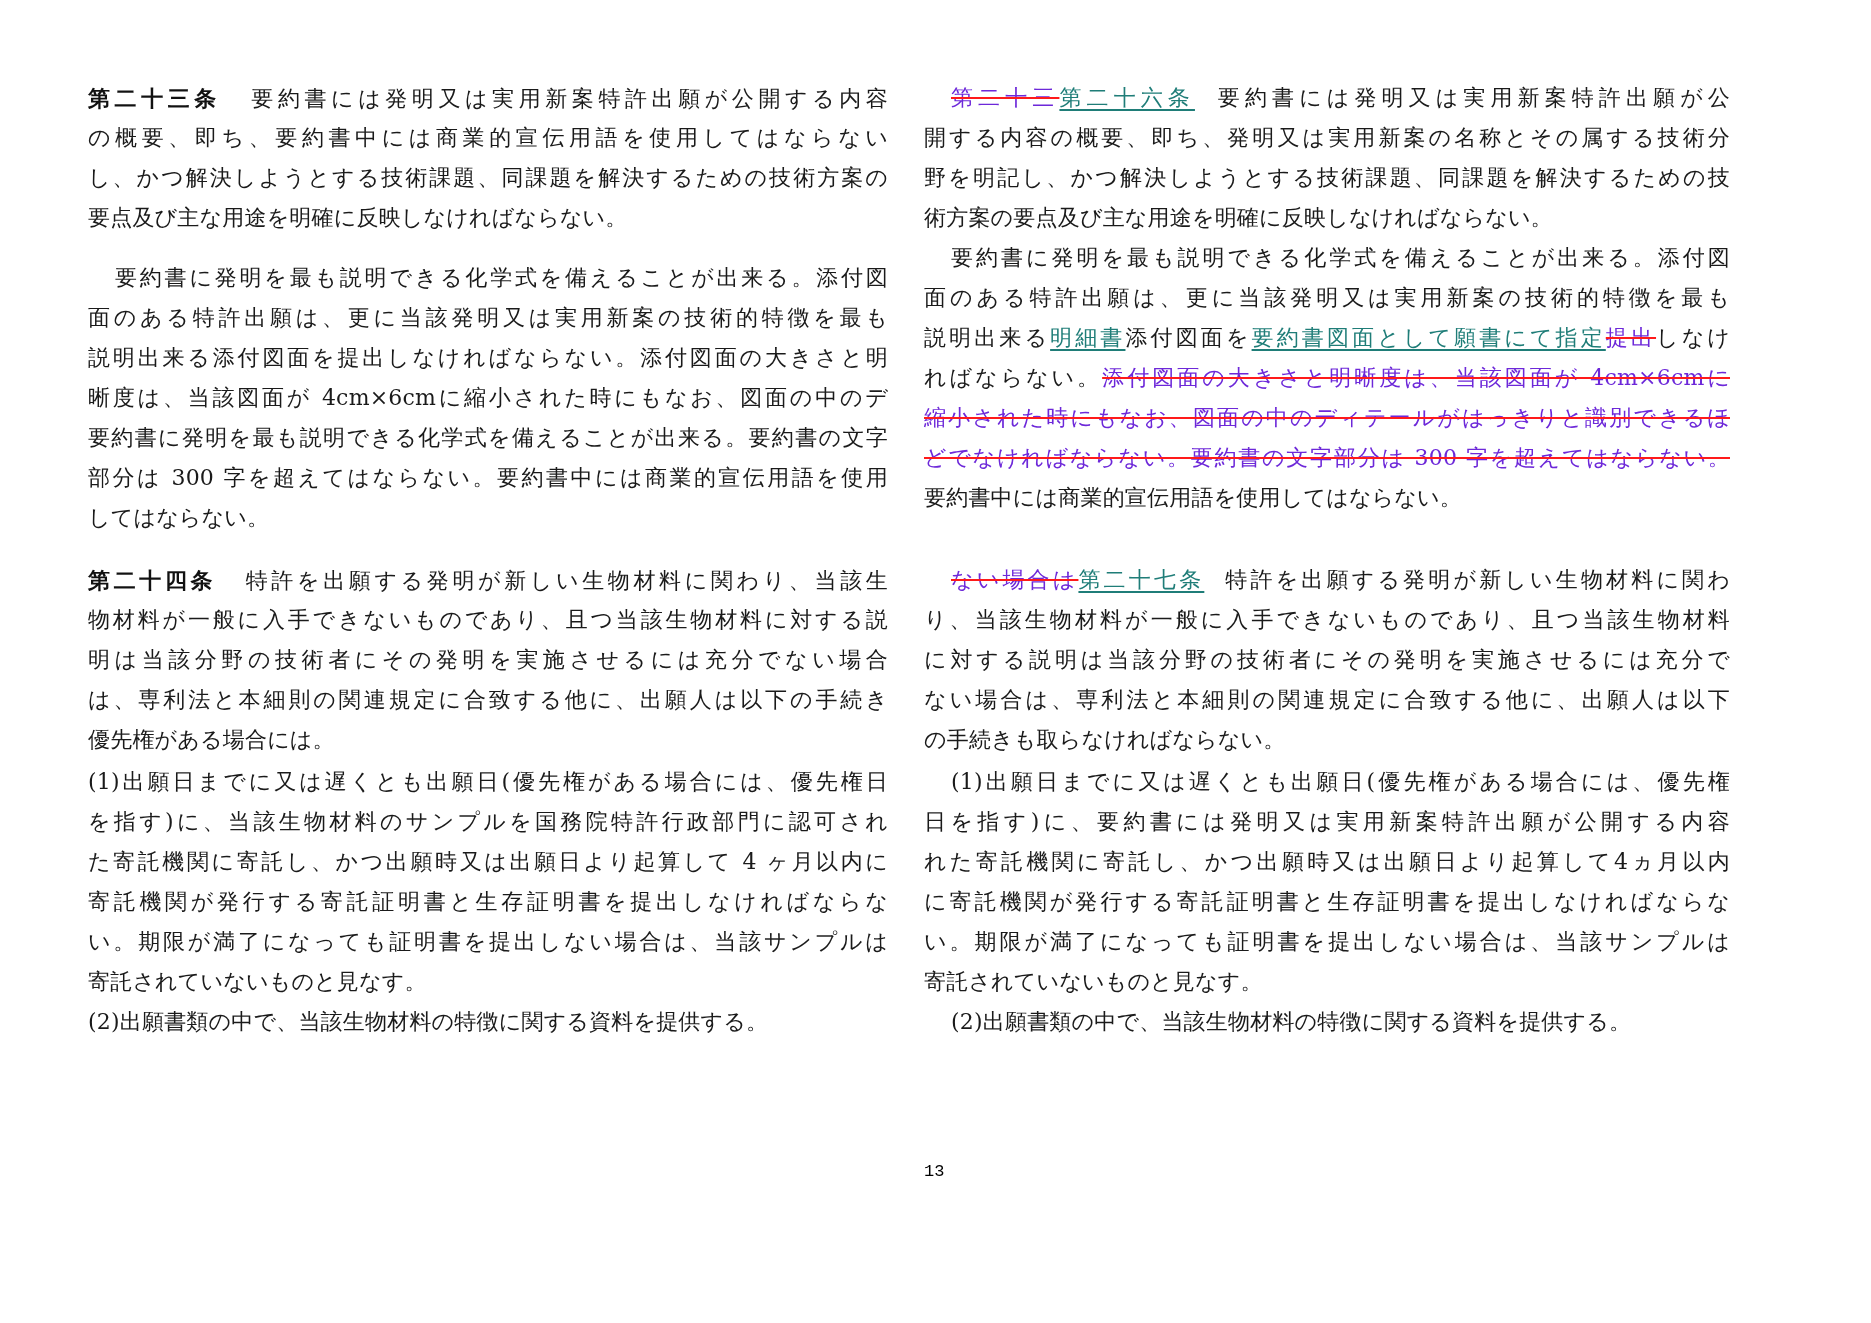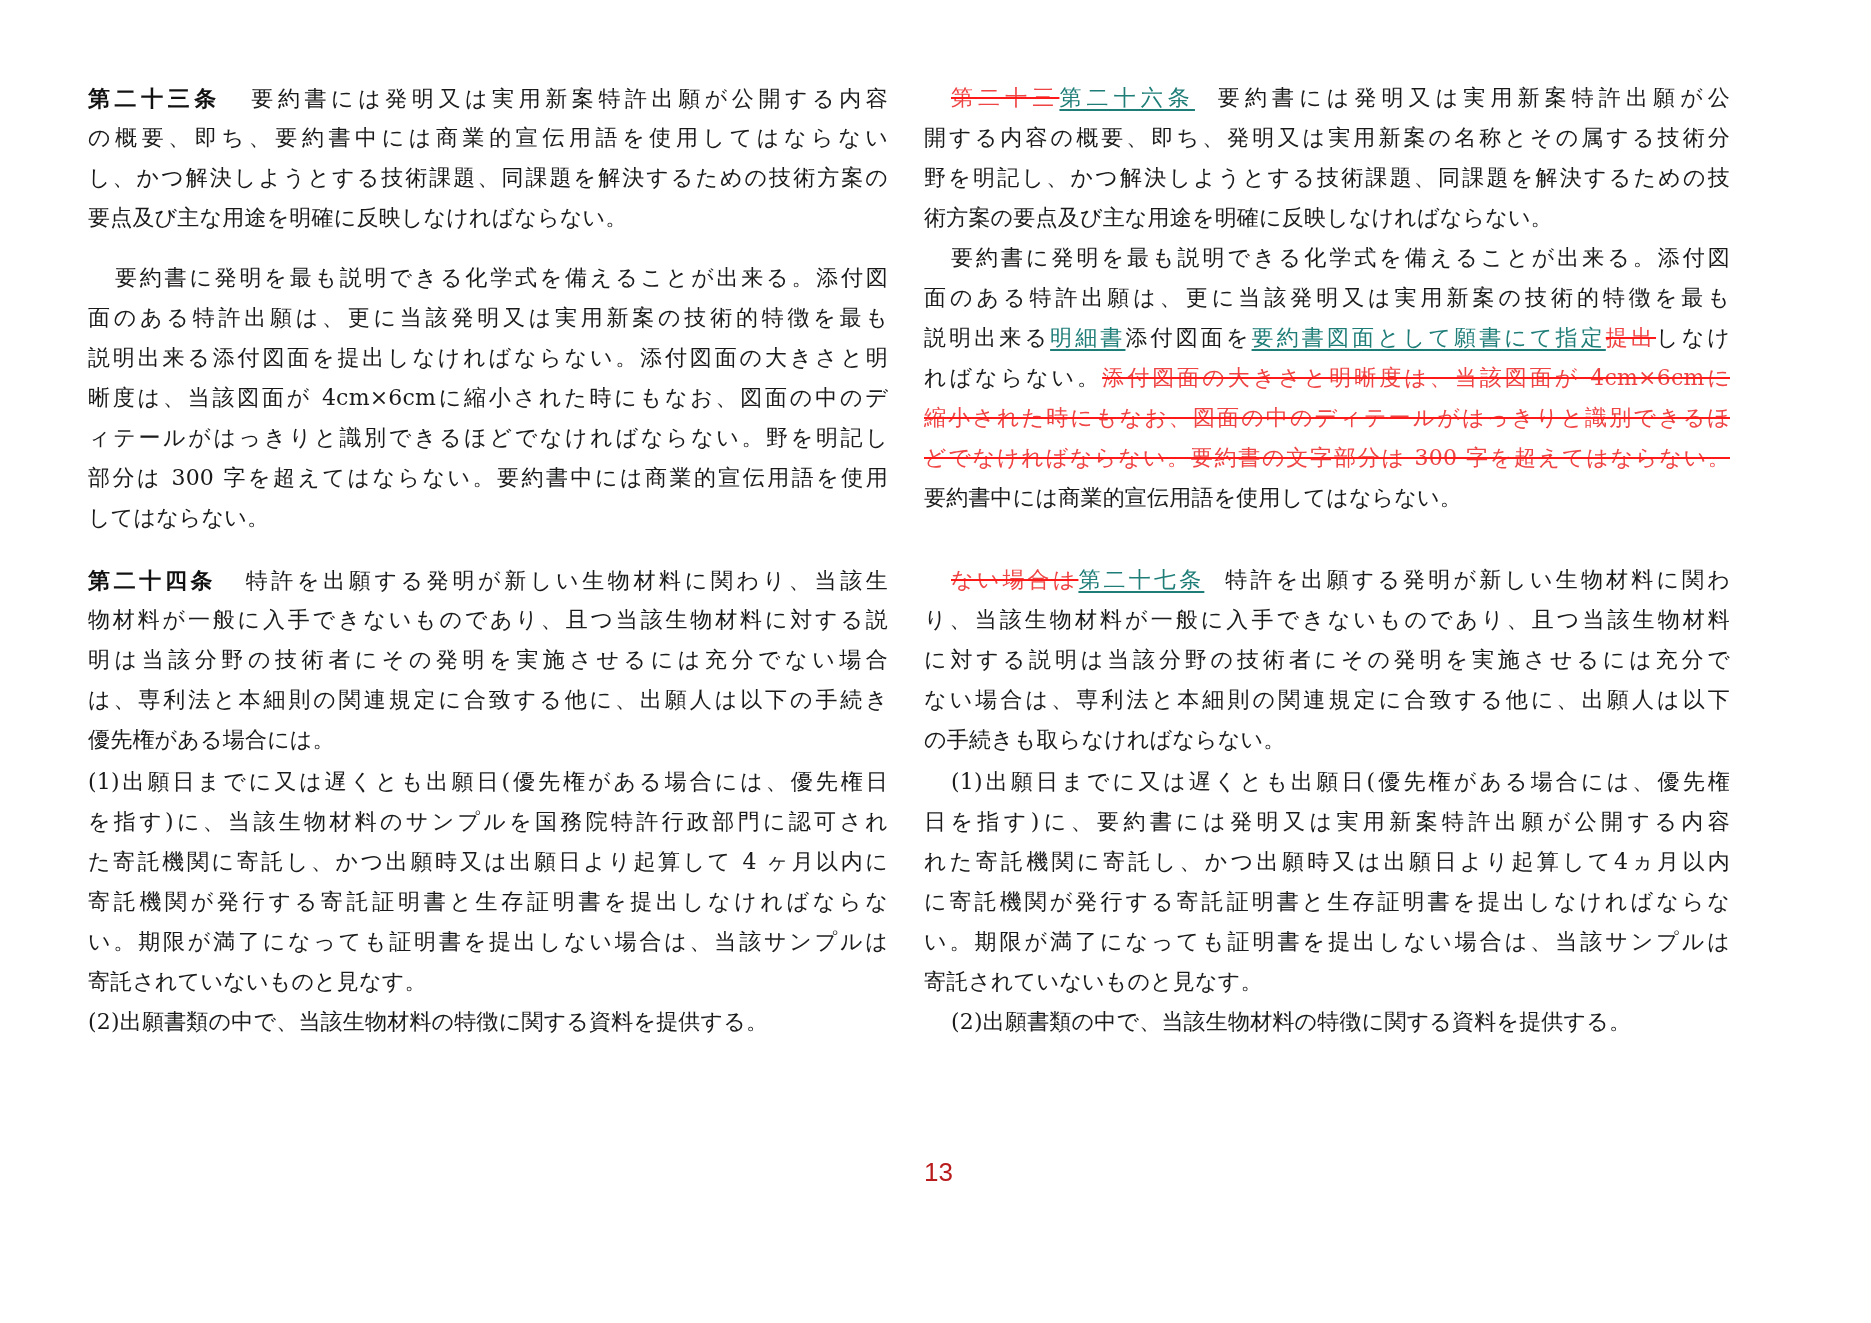--- a/index.html
+++ b/index.html
@@ -8,45 +8,45 @@
   .page { position: absolute; left: 0; top: 0; width: 1871px; height: 1323px; background: #fff; }
   .col { position: absolute; top: 0; }
   .col-left { left: 81px; width: 800px; }
   .col-right { left: 917px; width: 806px; }
   .line { position: absolute; left: 7px; height: 40px; line-height: 40px; font-size: 22px;
           white-space: nowrap; text-align: justify; text-align-last: justify; width: 100%;
           letter-spacing: 0.2px; }
   .line.last { text-align-last: left; }
   .indent { padding-left: 27px; box-sizing: border-box; }
   .bold { font-weight: bold; color: #111; }
-  .del { color: #ef4444; text-decoration: line-through; text-decoration-color: #ff1a1a; text-decoration-thickness: 2px; }
+  .del { color: #6d28d9; text-decoration: line-through; text-decoration-color: #ff1a1a; text-decoration-thickness: 2px; }
   .ins { color: #1f7d78; text-decoration: underline; text-decoration-color: #1f7d78; text-decoration-thickness: 2px; text-underline-offset: 4px; }
   .gap { display: inline-block; width: 26px; }
-  .pagenum { position: absolute; left: 924px; top: 1158px; font-size: 26px; line-height: 28px;
-             font-family: Liberation Sans, sans-serif; color: #b91c1c; }
+  .pagenum { position: absolute; left: 924px; top: 1158px; font-size: 17px; line-height: 28px;
+             font-family: Liberation Mono, monospace; color: #000000; }
 </style>
 </head>
 <body>
 
 <div class="page">
 
   <div class="col col-left">
 
     <div class="line" style="top:78px">
       <span class="bold">第二十三条</span><span class="gap"></span><span>要約書には発明又は実用新案特許出願が公開する内容</span>
     </div>
     <div class="line" style="top:118px">の概要、即ち、要約書中には商業的宣伝用語を使用してはならない</div>
     <div class="line" style="top:158px">し、かつ解決しようとする技術課題、同課題を解決するための技術方案の</div>
     <div class="line last" style="top:198px">要点及び主な用途を明確に反映しなければならない。</div>
 
     <div class="line indent" style="top:258px">要約書に発明を最も説明できる化学式を備えることが出来る。添付図</div>
     <div class="line" style="top:298px">面のある特許出願は、更に当該発明又は実用新案の技術的特徴を最も</div>
     <div class="line" style="top:338px">説明出来る添付図面を提出しなければならない。添付図面の大きさと明</div>
     <div class="line" style="top:378px">晰度は、当該図面が 4cm×6cmに縮小された時にもなお、図面の中のデ</div>
-    <div class="line" style="top:418px">ィテールがはっきりと識別できるほどでなければならない。野を明記し</div>
+    <div class="line" style="top:418px">要約書に発明を最も説明できる化学式を備えることが出来る。要約書の文字</div>
     <div class="line" style="top:458px">部分は 300 字を超えてはならない。要約書中には商業的宣伝用語を使用</div>
     <div class="line last" style="top:498px">してはならない。</div>
 
     <div class="line" style="top:560px">
       <span class="bold">第二十四条</span><span class="gap"></span><span>特許を出願する発明が新しい生物材料に関わり、当該生</span>
     </div>
     <div class="line" style="top:600px">物材料が一般に入手できないものであり、且つ当該生物材料に対する説</div>
     <div class="line" style="top:640px">明は当該分野の技術者にその発明を実施させるには充分でない場合</div>
     <div class="line" style="top:680px">は、専利法と本細則の関連規定に合致する他に、出願人は以下の手続き</div>
     <div class="line last" style="top:720px">優先権がある場合には。</div>

